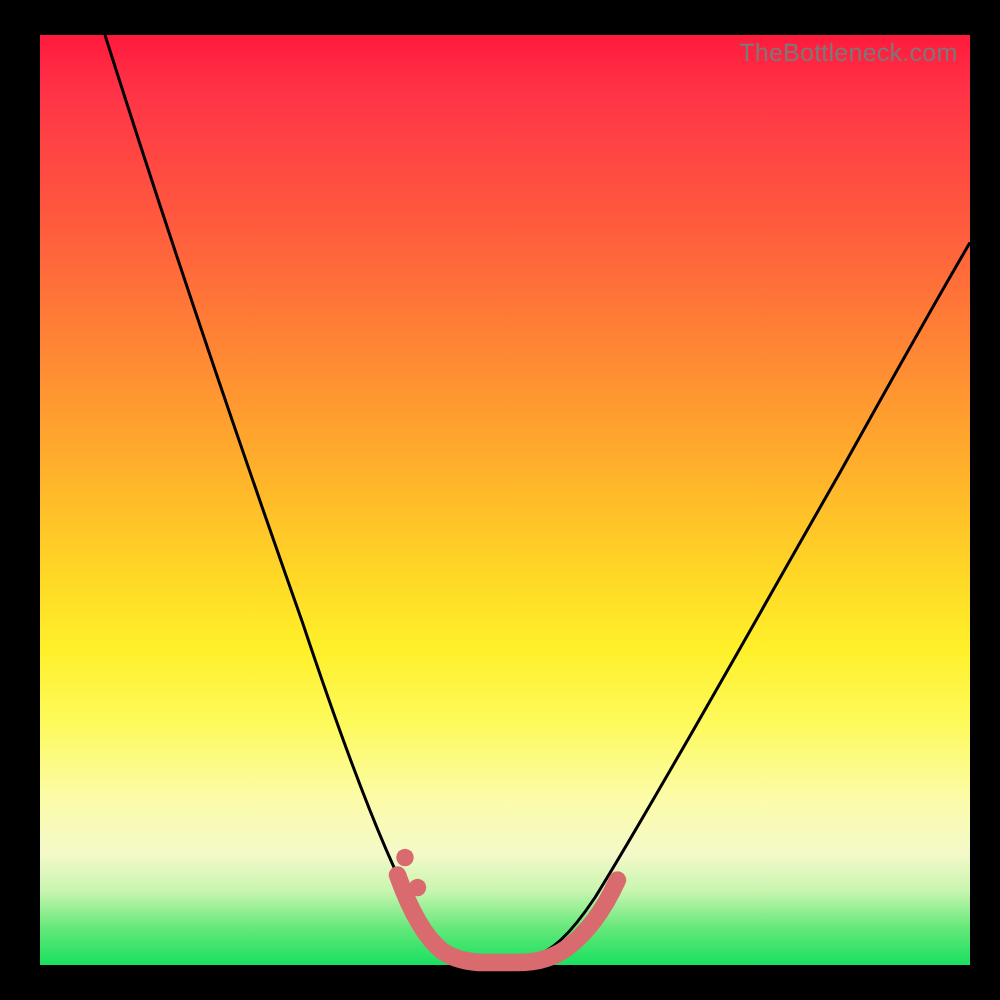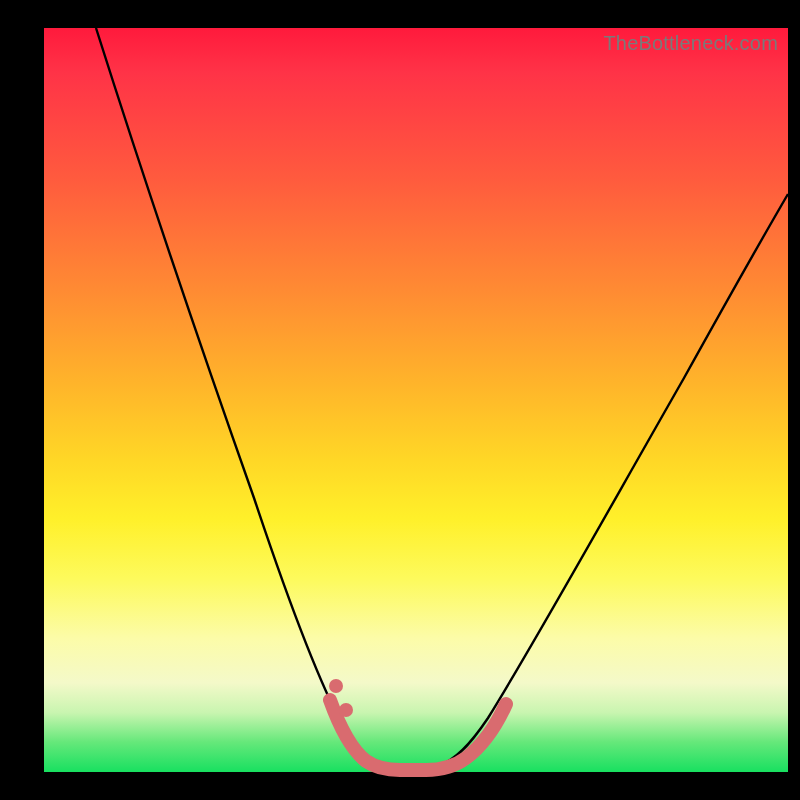--- a/index.html
+++ b/index.html
@@ -6,21 +6,21 @@
     margin: 0;
     padding: 0;
     width: 800px;
     height: 800px;
     background: #000;
     overflow: hidden;
     font-family: Arial, Helvetica, sans-serif;
   }
   .frame {
     position: absolute;
-    left: 16px; top: 0;
+    left: 4px; top: 0;
     width: 740px; height: 800px;
     background: #000;
     text-decoration: underline;
   }
   .plot {
     position: absolute;
     left: 28px;
     top: 28px;
     width: 744px;
     height: 744px;

